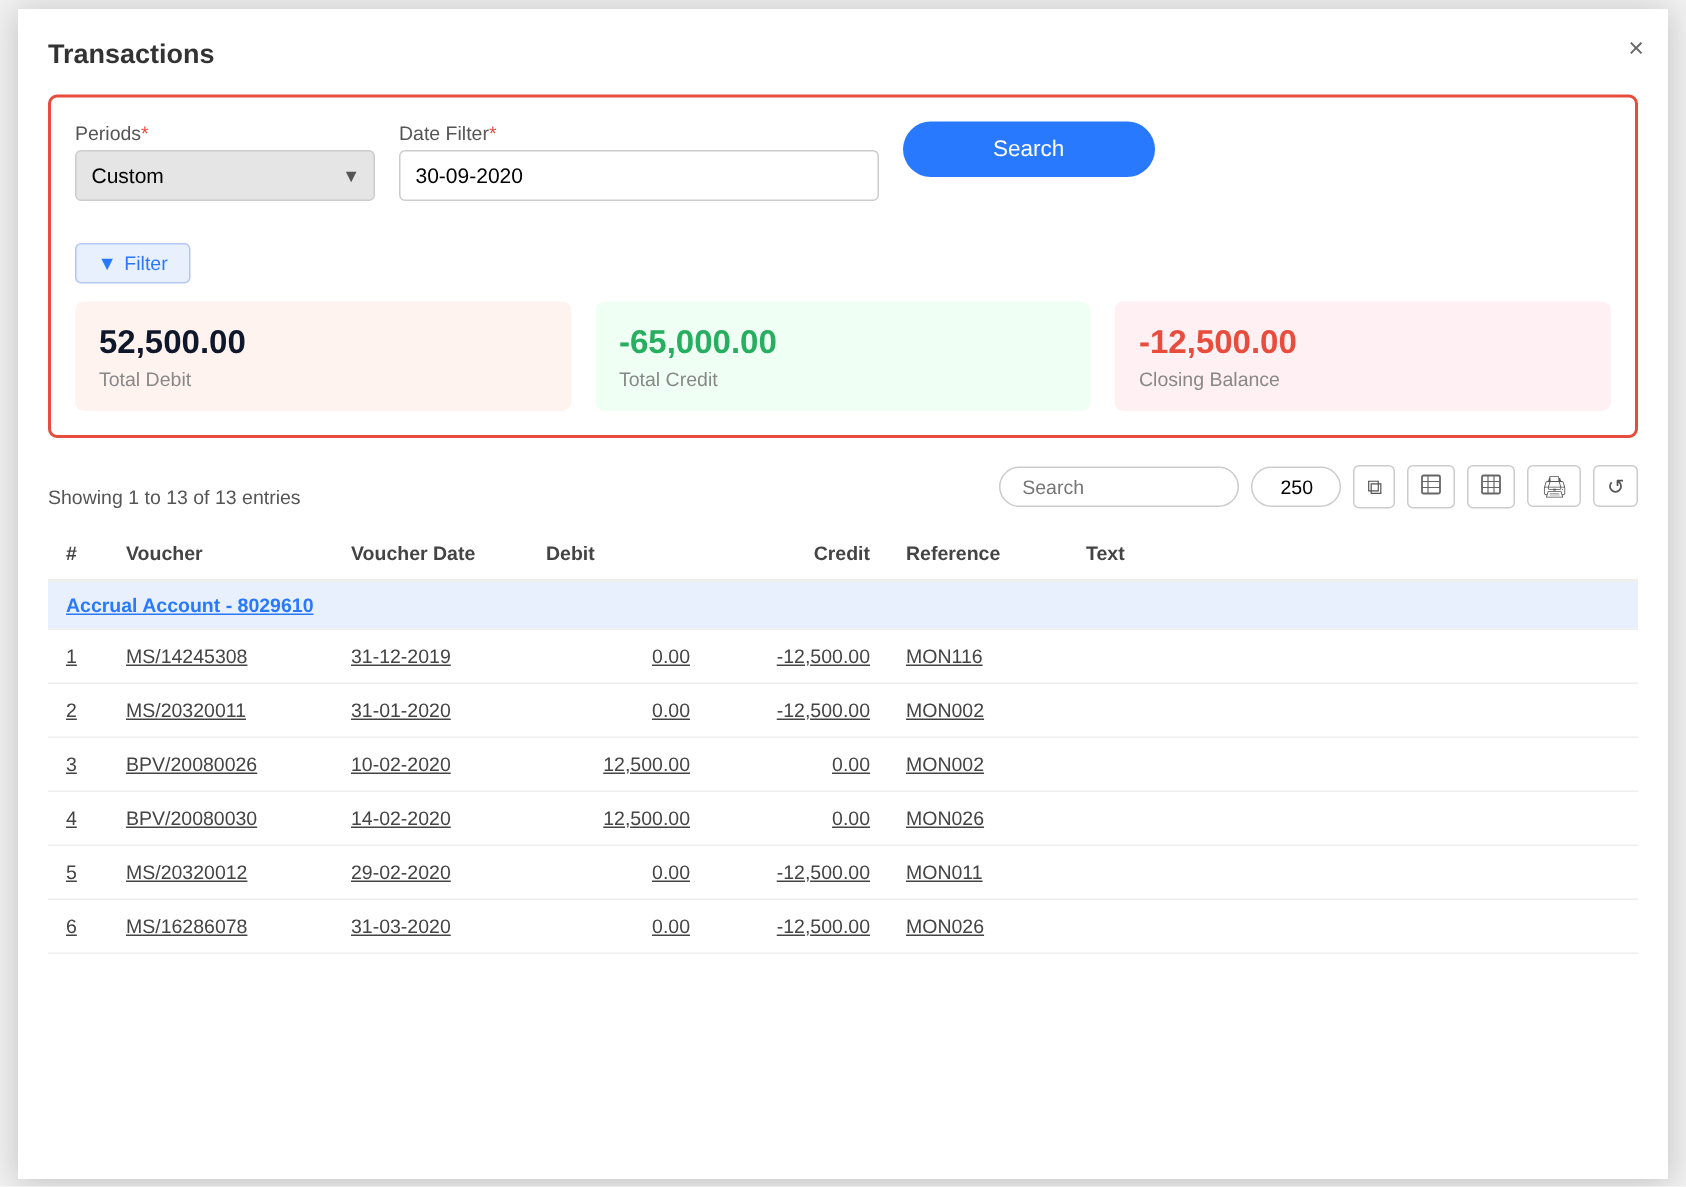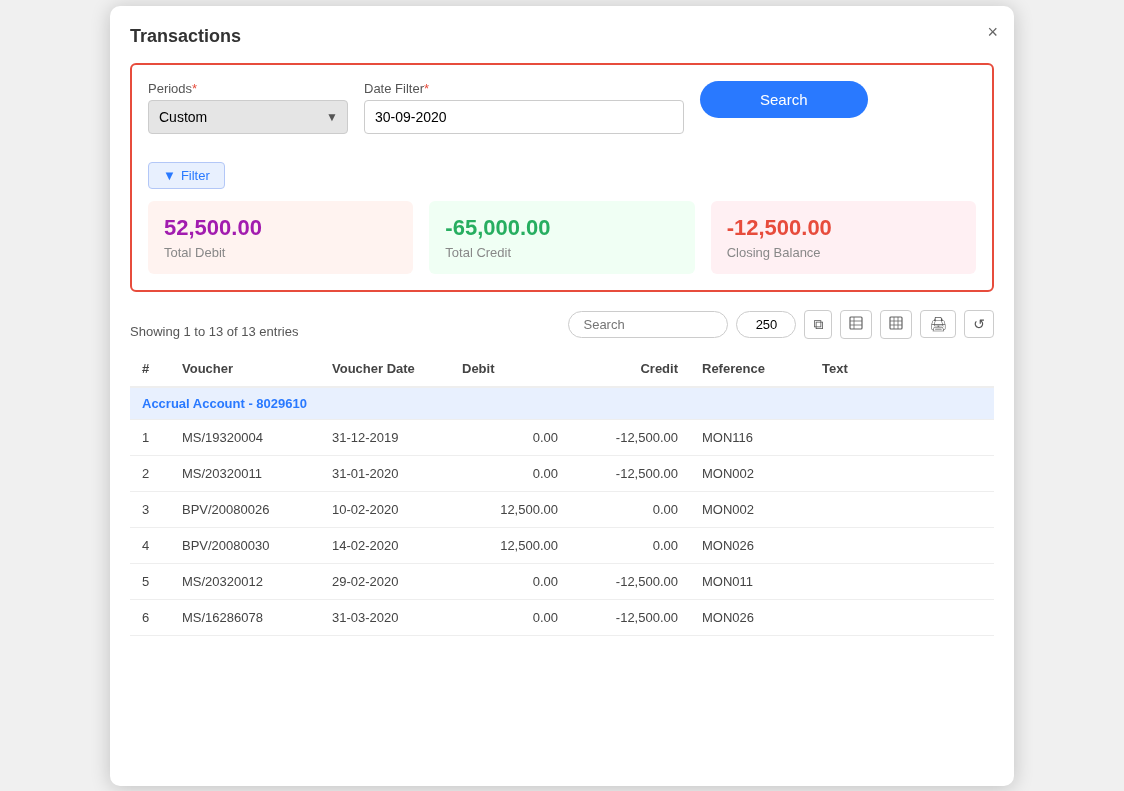--- a/index.html
+++ b/index.html
@@ -6,23 +6,23 @@
     body {
       font-family: Arial, sans-serif;
       background: #f0f0f0;
       display: flex;
       justify-content: center;
       align-items: center;
       min-height: 100vh;
     }
     .modal {
       background: #fff;
-      width: 904px;
+      width: 1100px;
       min-height: 780px;
-      border-radius: 10px;
+      border-radius: 0;
       box-shadow: 0 2px 20px rgba(0,0,0,0.2);
       padding: 20px;
       position: relative;
     }
     .modal-title {
       font-size: 18px;
       font-weight: bold;
       color: #333;
       margin-bottom: 16px;
     }
@@ -137,21 +137,21 @@
       background: #f0fff4;
     }
     .stat-card.closing {
       background: #fff0f3;
     }
     .stat-value {
       font-size: 22px;
       font-weight: bold;
       margin-bottom: 4px;
     }
-    .stat-card.debit .stat-value { color: #a21caf; }
+    .stat-card.debit .stat-value { color: #0f172a; }
     .stat-card.credit .stat-value { color: #27ae60; }
     .stat-card.closing .stat-value { color: #e74c3c; }
     .stat-label {
       font-size: 13px;
       color: #888;
     }
     .table-controls {
       display: flex;
       align-items: flex-end;
       justify-content: space-between;
@@ -215,20 +215,21 @@
       color: #2979ff;
       font-weight: bold;
       padding: 8px 12px;
     }
     tbody tr {
       border-bottom: 1px solid #eee;
     }
     tbody td {
       padding: 10px 12px;
       color: #444;
+      text-decoration: underline;
     }
     td.num { text-align: right; }
     .col-hash { width: 40px; }
     .col-voucher { width: 150px; }
     .col-date { width: 130px; }
     .col-debit { width: 120px; text-align: left; }
     .col-credit { width: 120px; text-align: right; }
     .col-ref { width: 120px; }
     .col-text { width: auto; }
   </style>
@@ -330,21 +331,21 @@
         <th class="col-ref">Reference</th>
         <th class="col-text">Text</th>
       </tr>
     </thead>
     <tbody id="table-body">
     <tr class="group-row">
           <td colspan="7">Accrual Account - 8029610</td>
         </tr>
         <tr>
       <td>1</td>
-      <td>MS/19320004</td>
+      <td>MS/14245308</td>
       <td>31-12-2019</td>
       <td class="num">0.00</td>
       <td class="num">-12,500.00</td>
       <td>MON116</td>
       <td></td>
     </tr>
         <tr>
       <td>2</td>
       <td>MS/20320011</td>
       <td>31-01-2020</td>

